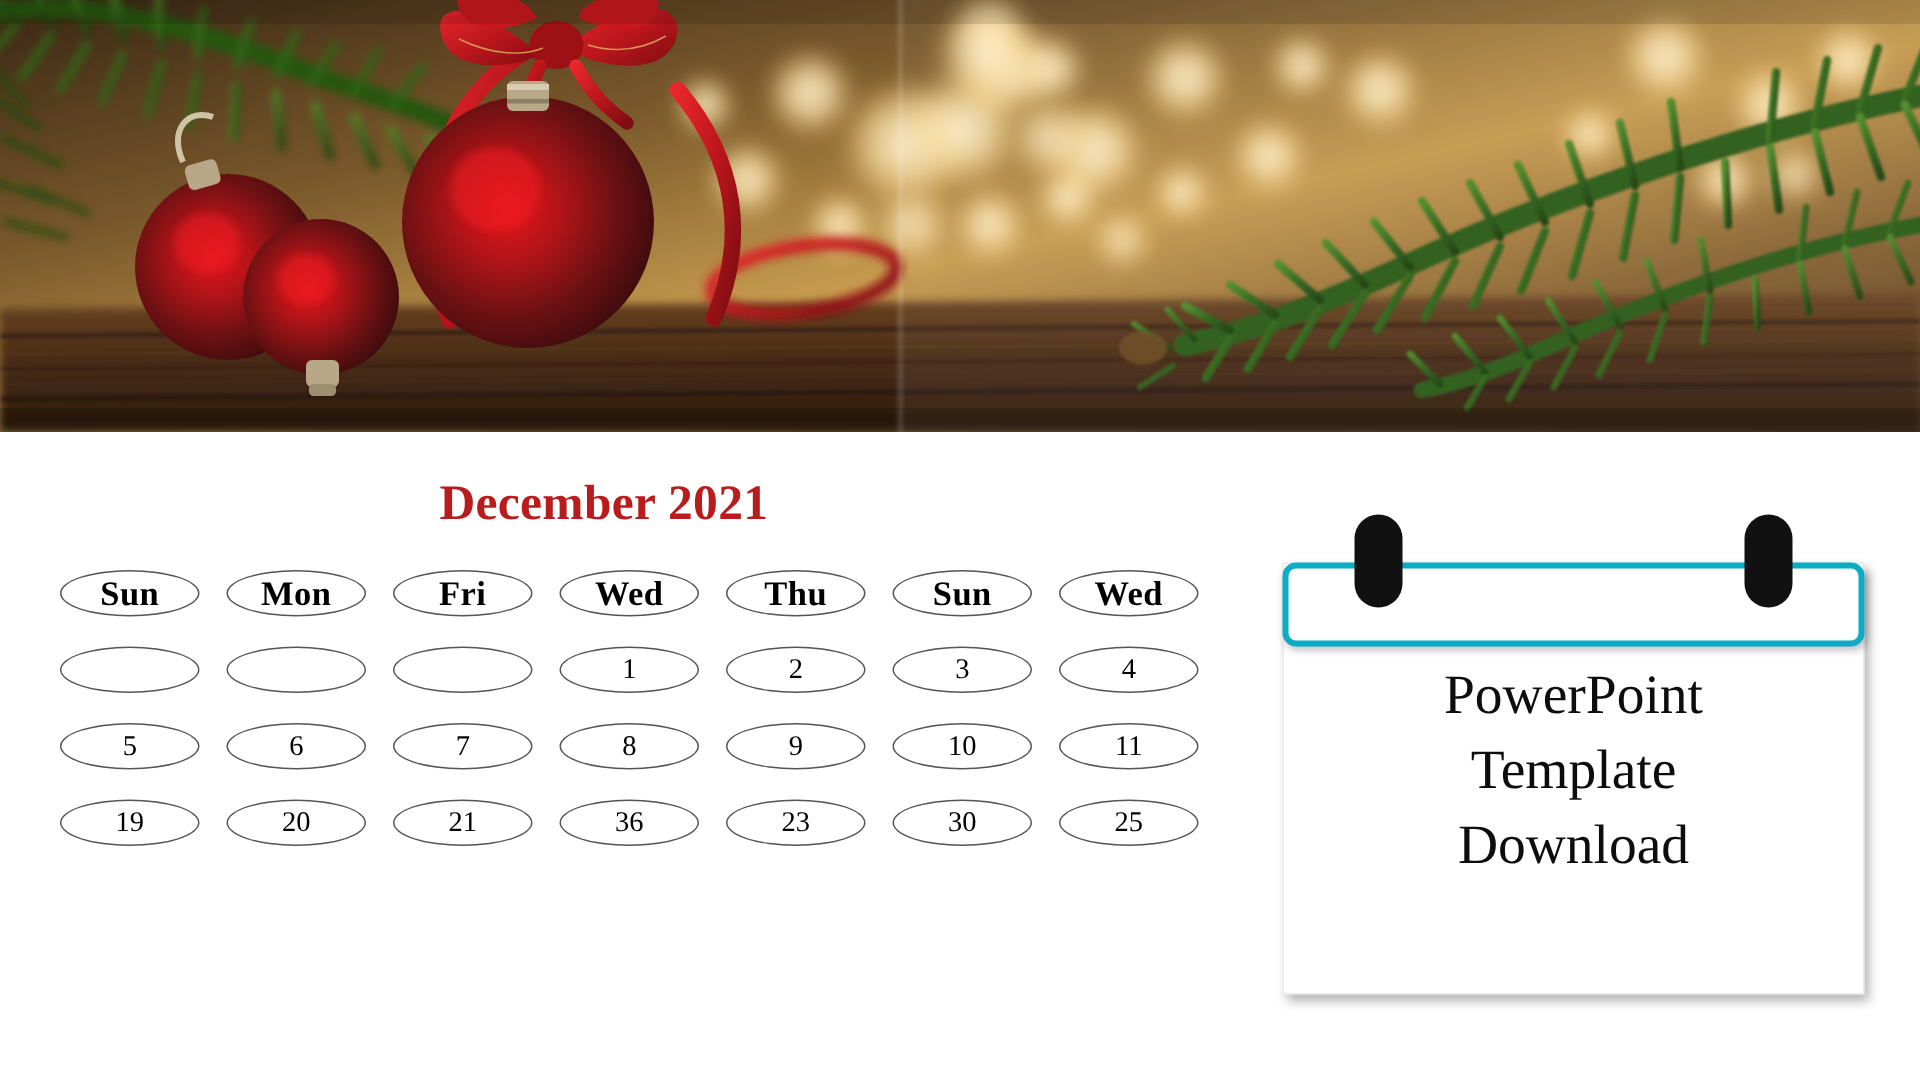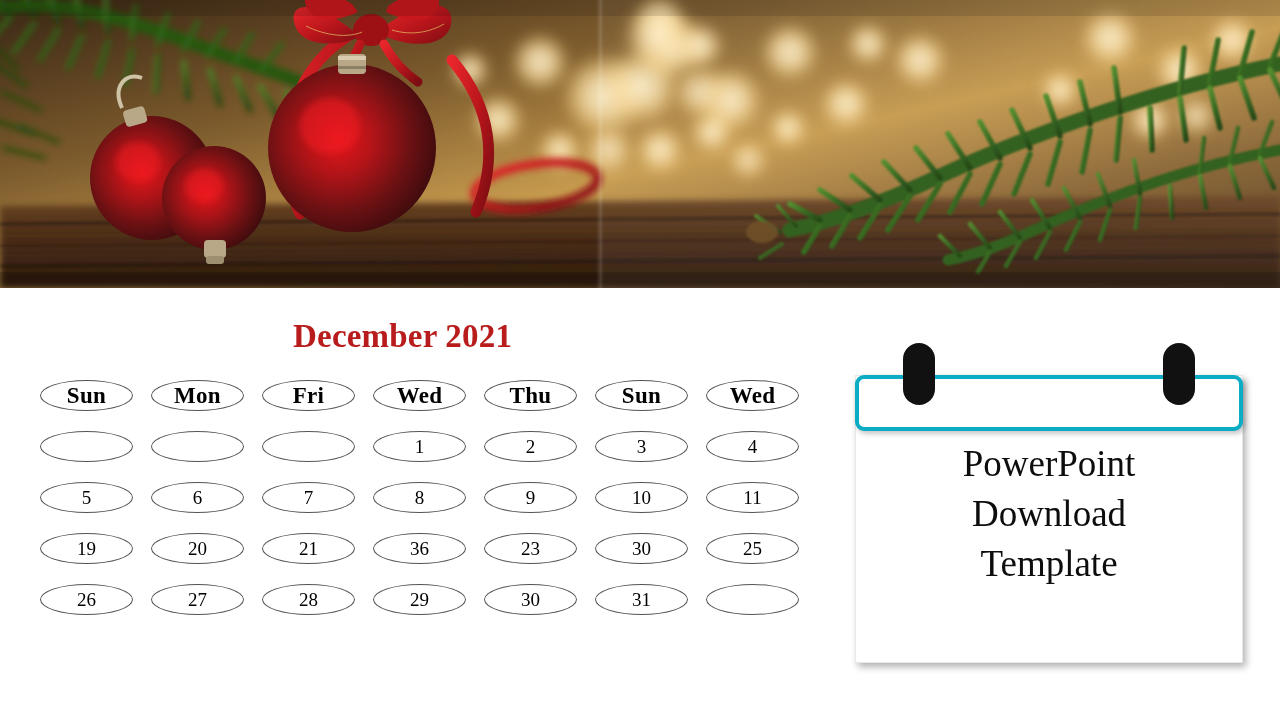--- a/index.html
+++ b/index.html
@@ -441,40 +441,31 @@
       <div class="cal-row">
         <div class="cell">19</div>
         <div class="cell">20</div>
         <div class="cell">21</div>
         <div class="cell">36</div>
         <div class="cell">23</div>
         <div class="cell">30</div>
         <div class="cell">25</div>
       </div>
 
-      <div class="cal-row">
-        <div class="cell">26</div>
-        <div class="cell">27</div>
-        <div class="cell">28</div>
-        <div class="cell">29</div>
-        <div class="cell">30</div>
-        <div class="cell">31</div>
-        <div class="cell"></div>
-      </div>
 
     </div>
   </div>
 
   <div class="note-card">
     <div class="note-body"></div>
 
     <div class="note-text">
       <div>PowerPoint</div>
+      <div>Template</div>
       <div>Download</div>
-      <div>Template</div>
     </div>
 
     <div class="note-head"></div>
     <div class="ring left"></div>
     <div class="ring right"></div>
   </div>
 
 </div>
 
 </body></html>

